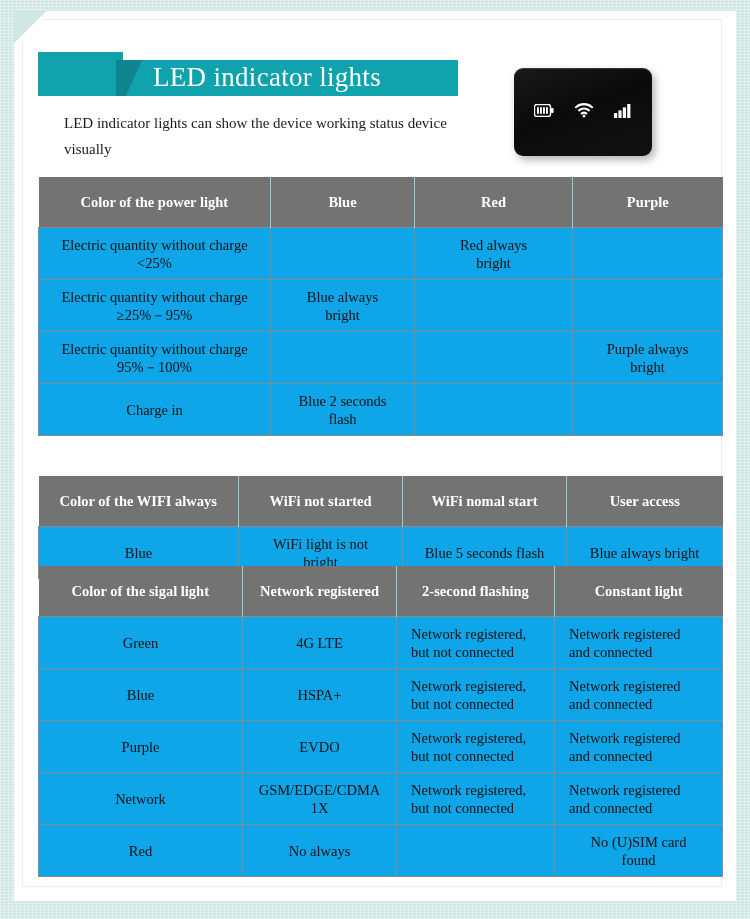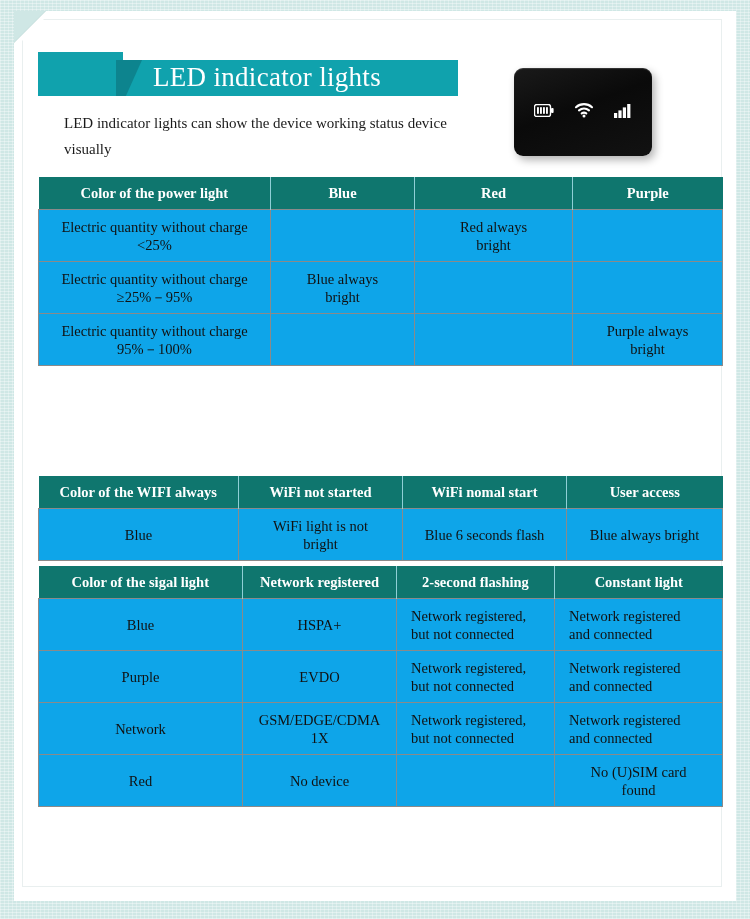--- a/index.html
+++ b/index.html
@@ -140,28 +140,28 @@
     left: 38px;
     width: 684px;
     border-collapse: collapse;
     table-layout: fixed;
   }
   #table-power  { top: 177px; }
   #table-wifi   { top: 476px; }
   #table-signal { top: 566px; }
 
   .tbl th {
-    background: #0f766e;
+    background: #737373;
     color: #ffffff;
     font-size: 14.5px;
     font-weight: bold;
     height: 24px;
     text-align: center;
     border-right: 1px solid #8fcfd6;
-    padding: 4px 4px;
+    padding: 13px 4px;
     white-space: nowrap;
   }
   .tbl th:last-child { border-right: none; }
 
   .tbl td {
     border: 1px solid #8a8a8a;
     height: 45px;
     font-size: 14.5px;
     color: #111111;
     text-align: center;
@@ -261,20 +261,26 @@
         <td>Blue always<br>bright</td>
         <td></td>
         <td></td>
       </tr>
       <tr>
         <td>Electric quantity without charge<br>95%－100%</td>
         <td></td>
         <td></td>
         <td>Purple always<br>bright</td>
       </tr>
+      <tr>
+        <td>Charge in</td>
+        <td>Blue 2 seconds<br>flash</td>
+        <td></td>
+        <td></td>
+      </tr>
     </tbody>
 </table>
 
 <table class="tbl t-wifi" id="table-wifi">
   <colgroup>
       <col class="c1">
       <col class="c2">
       <col class="c3">
       <col class="c4">
     </colgroup>
@@ -283,21 +289,21 @@
         <th>Color of the WIFI always</th>
         <th>WiFi not started</th>
         <th>WiFi nomal start</th>
         <th>User access</th>
       </tr>
     </thead>
   <tbody>
       <tr>
         <td>Blue</td>
         <td>WiFi light is not<br>bright</td>
-        <td>Blue 6 seconds flash</td>
+        <td>Blue 5 seconds flash</td>
         <td>Blue always bright</td>
       </tr>
     </tbody>
 </table>
 
 <table class="tbl t-signal" id="table-signal">
   <colgroup>
       <col class="c1">
       <col class="c2">
       <col class="c3">
@@ -306,37 +312,43 @@
   <thead>
       <tr>
         <th>Color of the sigal light</th>
         <th>Network registered</th>
         <th>2-second flashing</th>
         <th>Constant light</th>
       </tr>
     </thead>
   <tbody>
       <tr>
+        <td>Green</td>
+        <td>4G LTE</td>
+        <td class="cell-left">Network registered,<br>but not connected</td>
+        <td class="cell-left">Network registered<br>and connected</td>
+      </tr>
+      <tr>
         <td>Blue</td>
         <td>HSPA+</td>
         <td class="cell-left">Network registered,<br>but not connected</td>
         <td class="cell-left">Network registered<br>and connected</td>
       </tr>
       <tr>
         <td>Purple</td>
         <td>EVDO</td>
         <td class="cell-left">Network registered,<br>but not connected</td>
         <td class="cell-left">Network registered<br>and connected</td>
       </tr>
       <tr>
         <td>Network</td>
         <td>GSM/EDGE/CDMA<br>1X</td>
         <td class="cell-left">Network registered,<br>but not connected</td>
         <td class="cell-left">Network registered<br>and connected</td>
       </tr>
       <tr>
         <td>Red</td>
-        <td>No device</td>
+        <td>No always</td>
         <td></td>
         <td>No (U)SIM card<br>found</td>
       </tr>
     </tbody>
 </table>
 
 </body></html>

